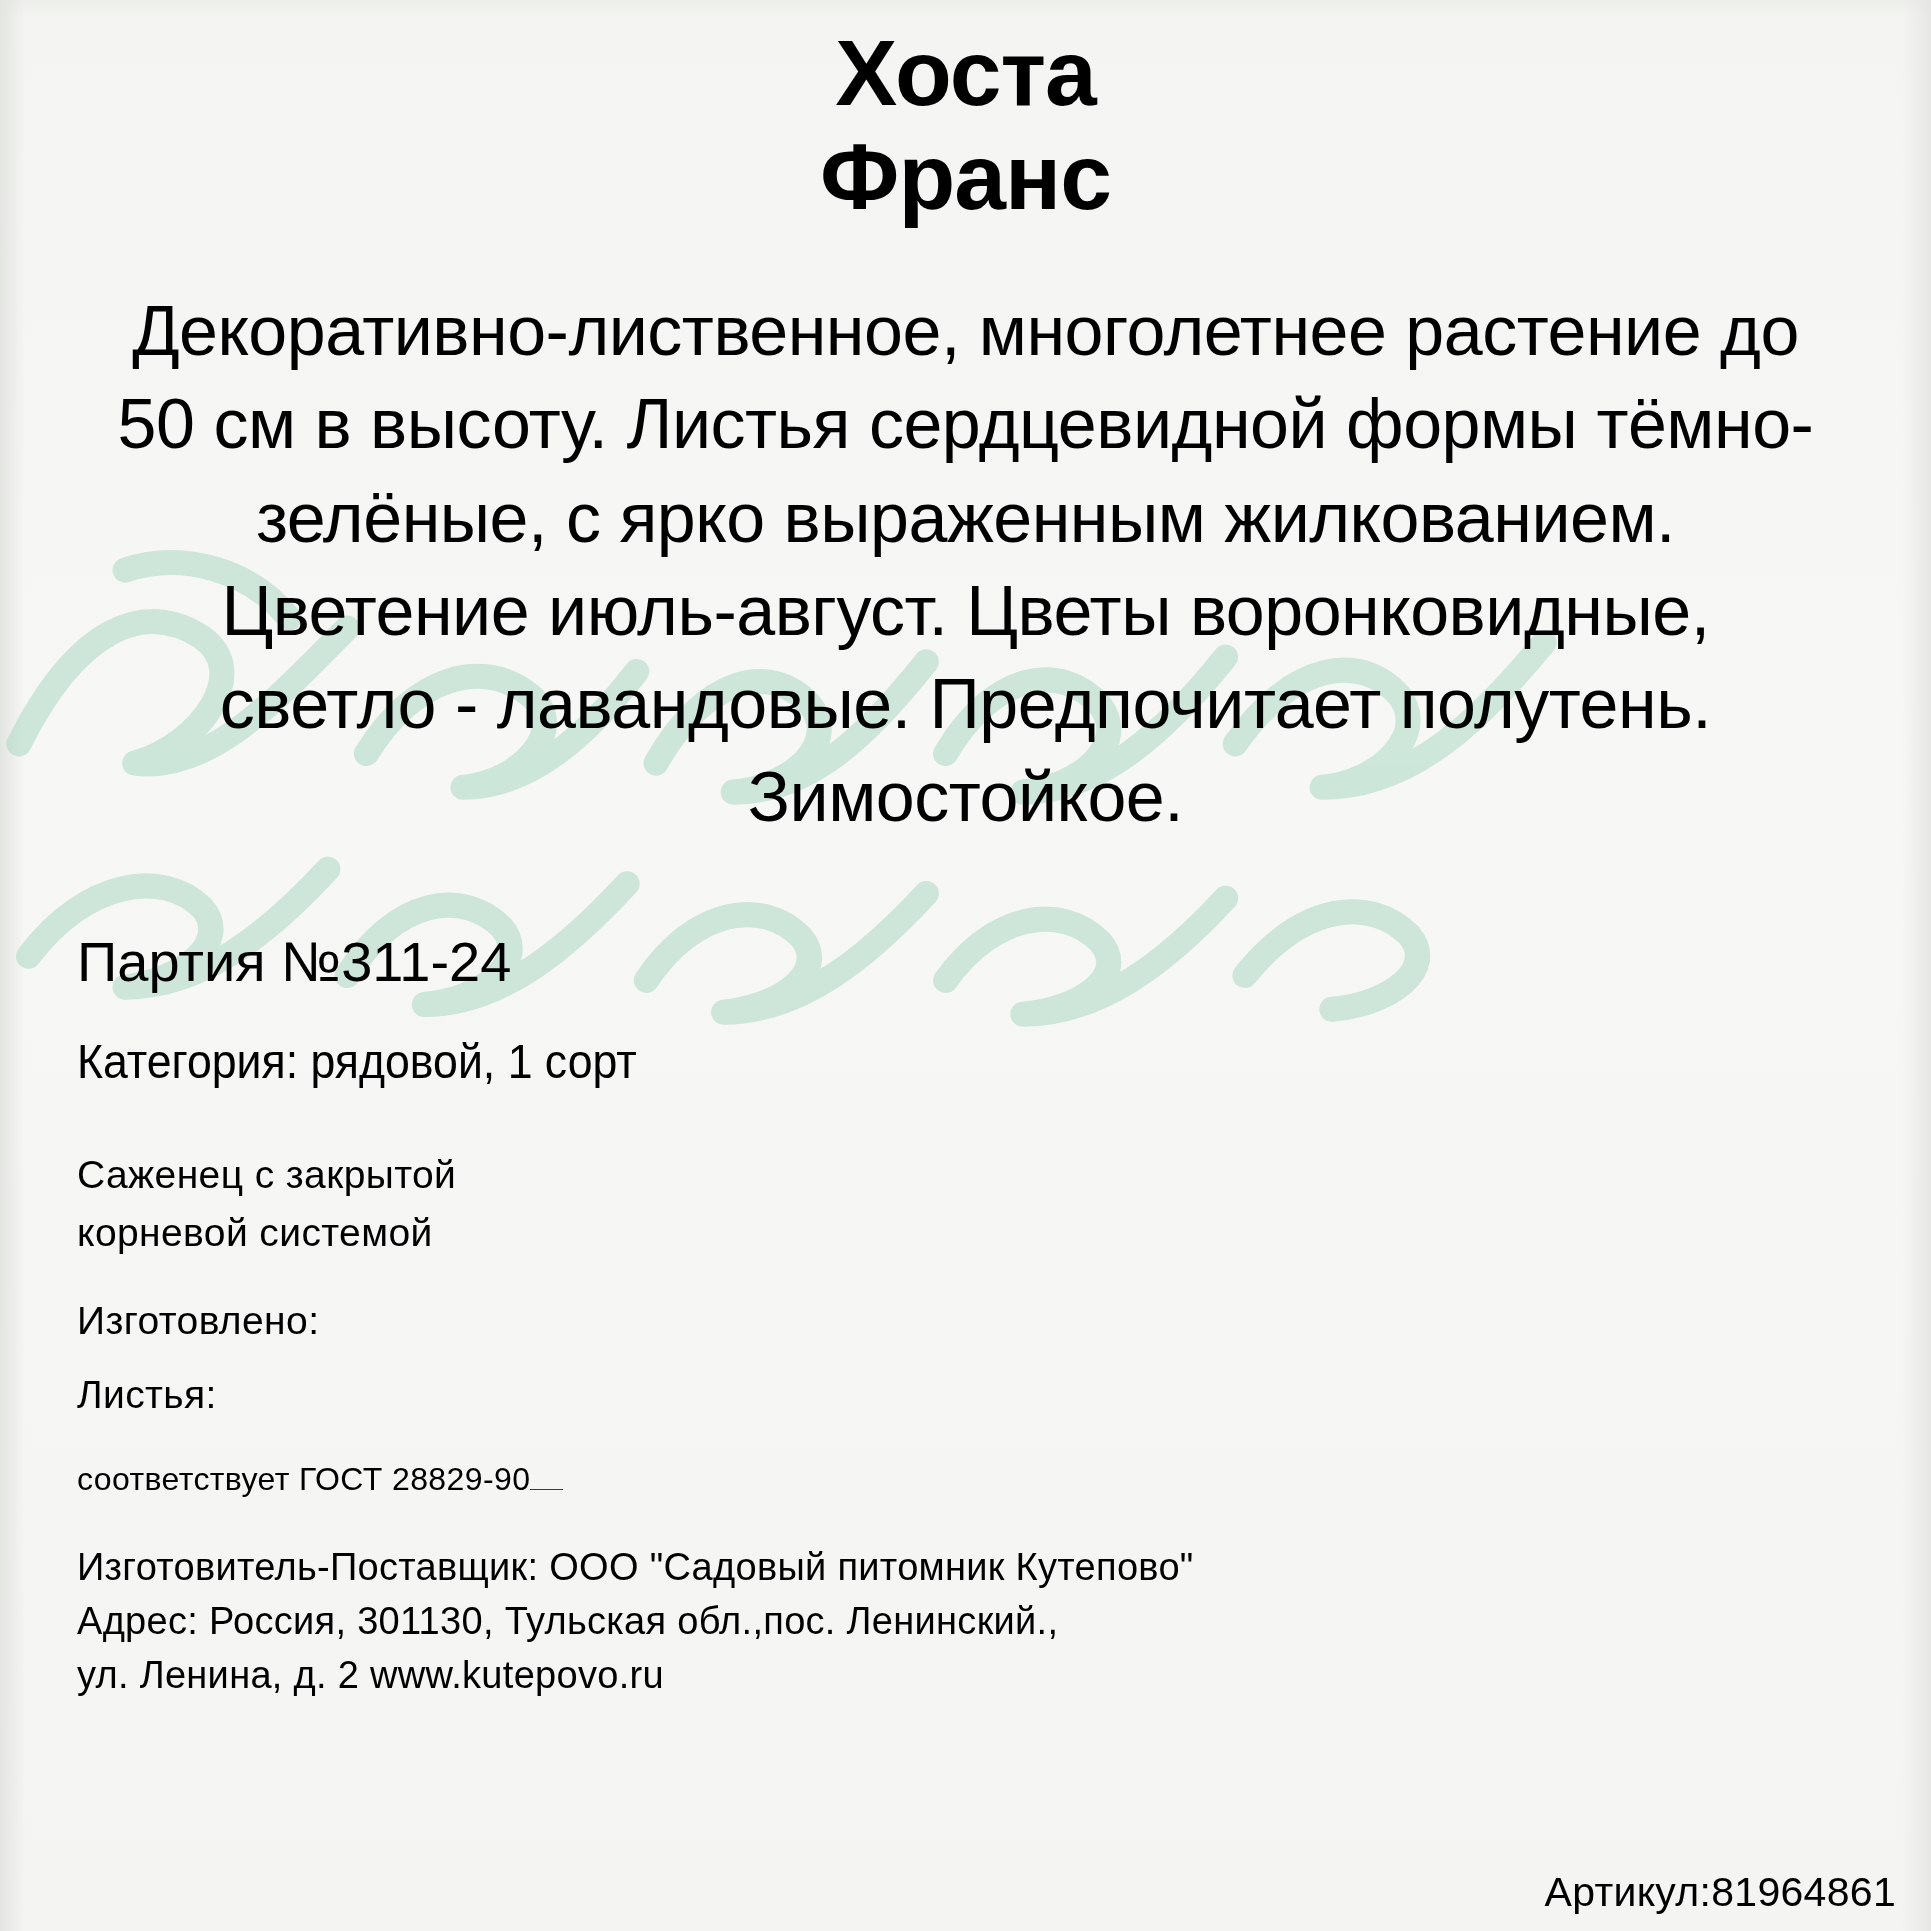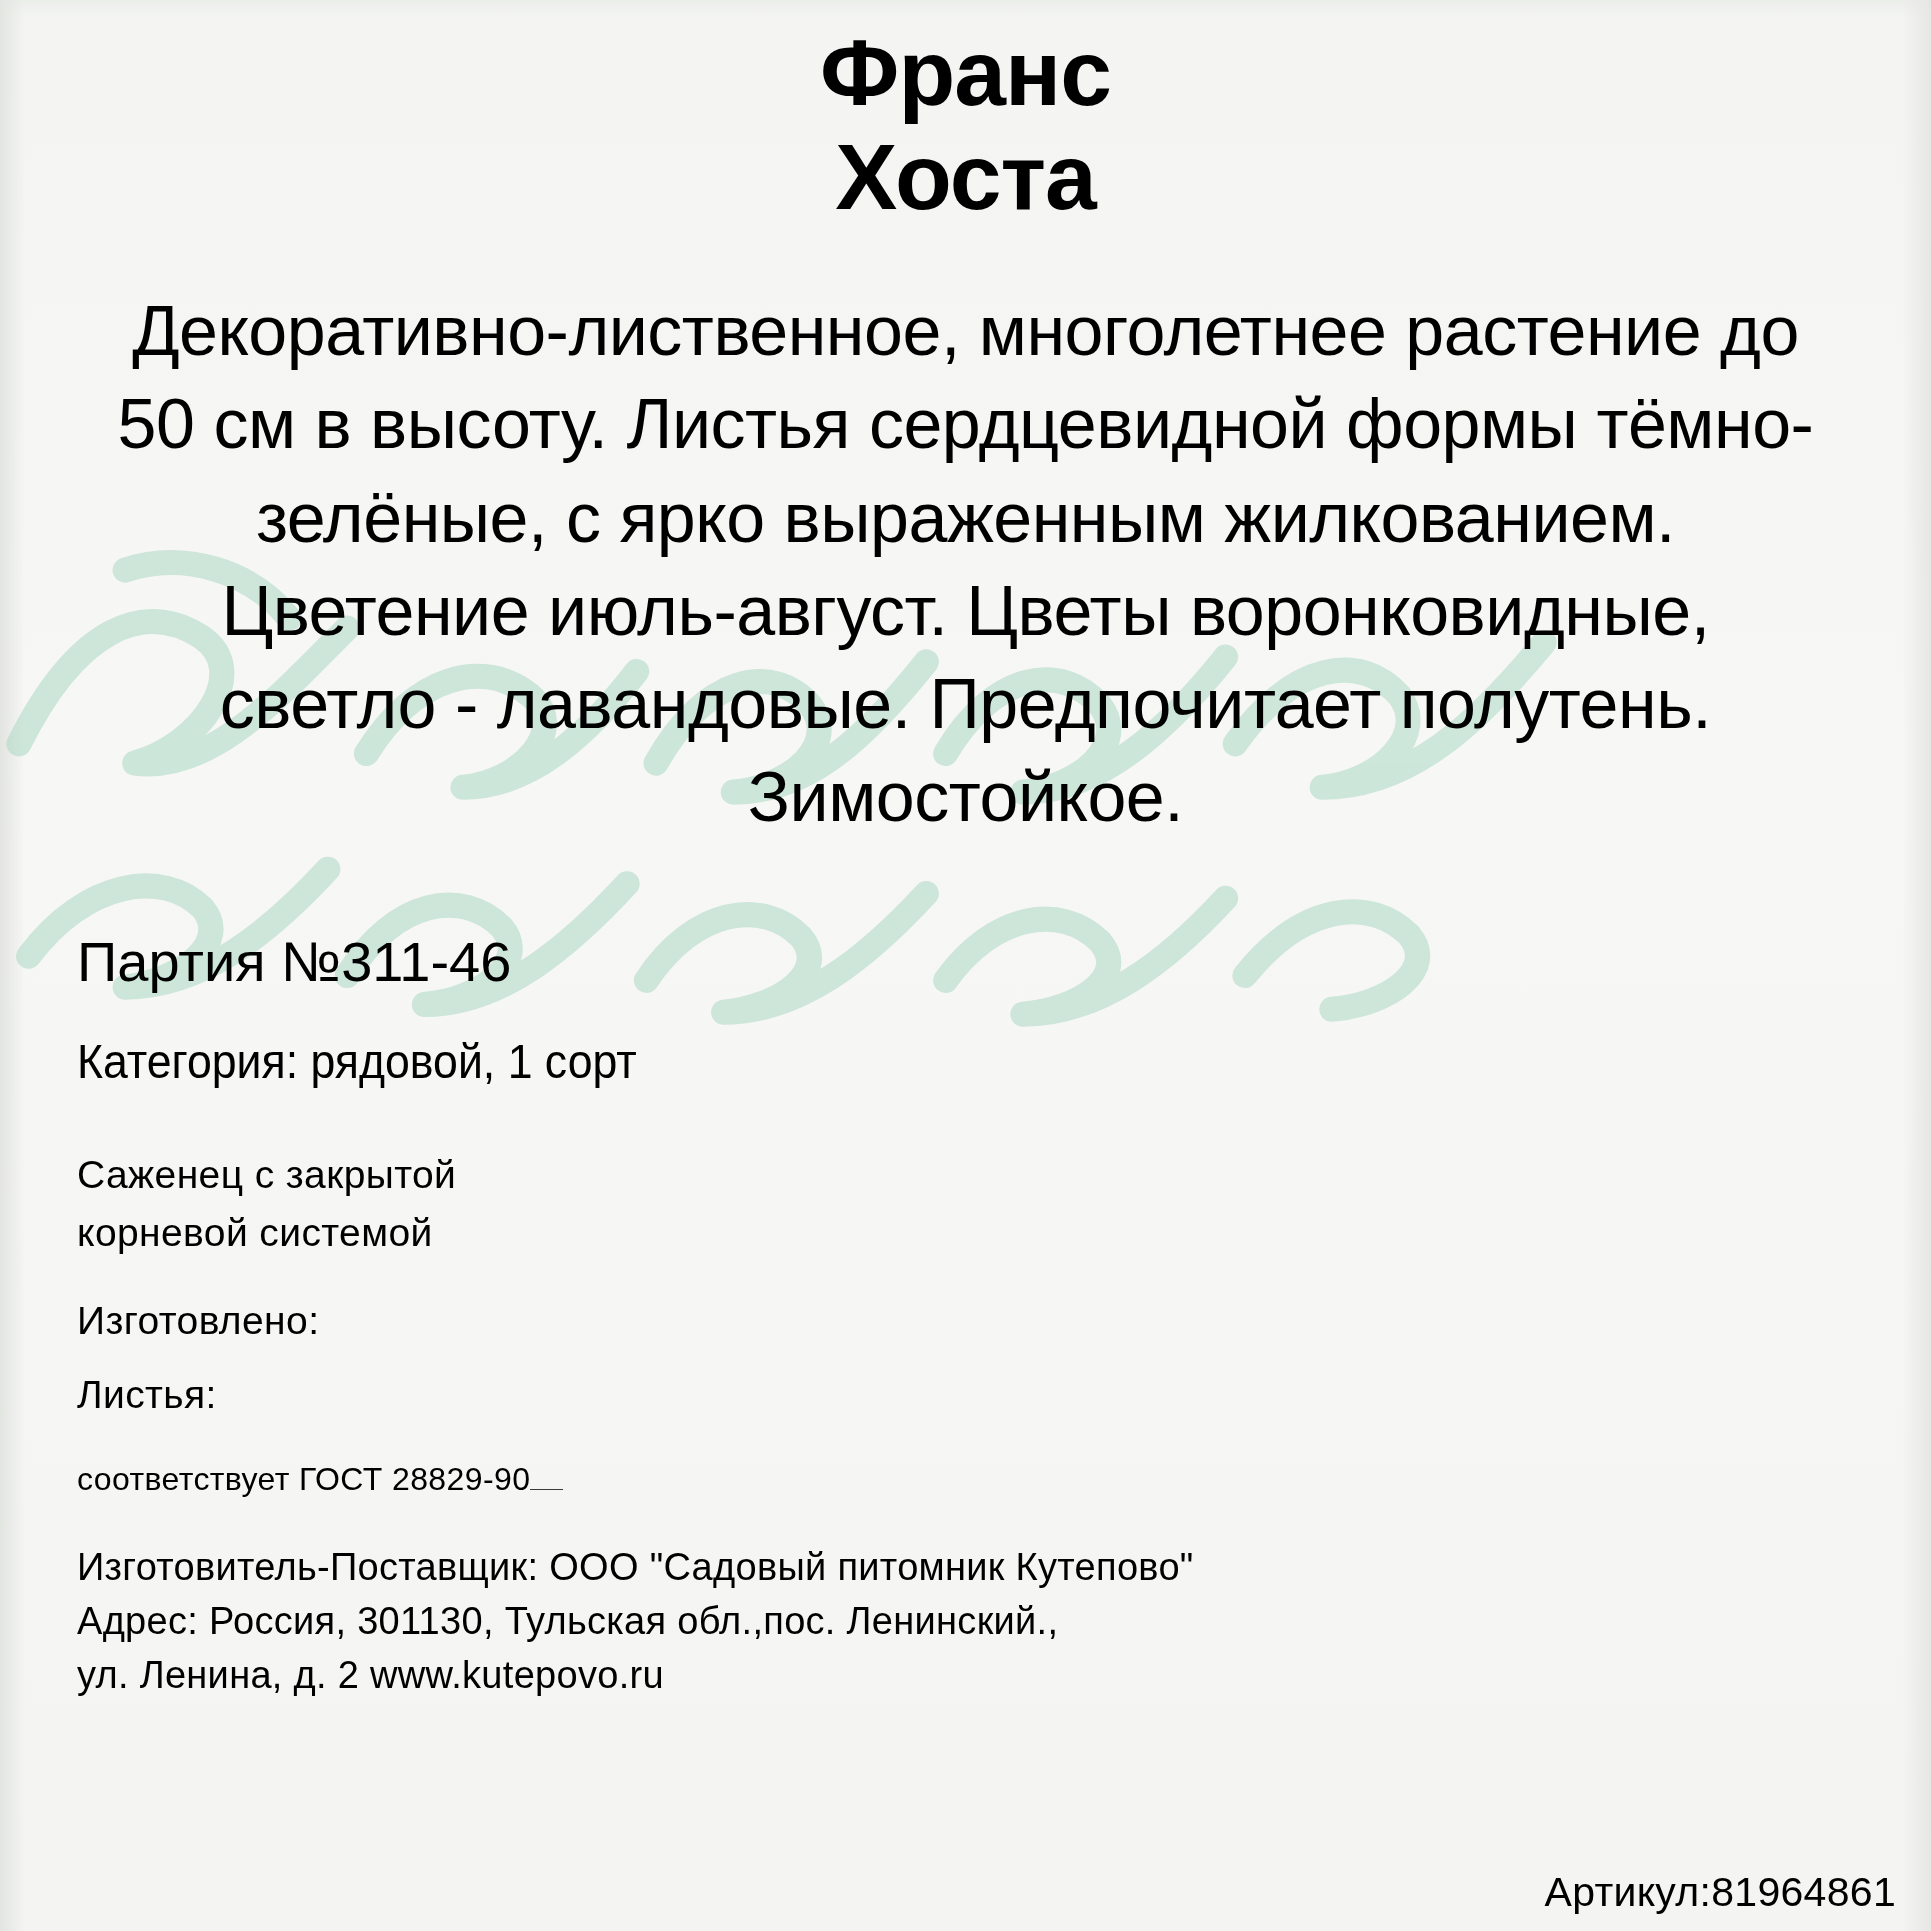--- a/index.html
+++ b/index.html
@@ -171,29 +171,29 @@
         <path d="M710 545 C 760 470, 830 460, 870 500 C 900 535, 850 572, 790 578 C 870 578, 940 520, 1000 455"></path>
         <path d="M1020 545 C 1070 475, 1140 465, 1180 505 C 1210 540, 1160 575, 1100 580 C 1180 580, 1250 525, 1310 460"></path>
         <path d="M1330 540 C 1390 465, 1460 458, 1500 498 C 1530 533, 1480 570, 1420 575"></path>
       </g>
     </svg>
   </div>
 
   <div class="content">
 
     <div class="title-block">
+      <div class="title-line">Хоста</div>
       <div class="title-line">Франс</div>
-      <div class="title-line">Хоста</div>
     </div>
 
     <div class="description">Декоративно-лиственное, многолетнее растение до 50  см в высоту. Листья сердцевидной формы тёмно-зелёные, с ярко выраженным жилкованием. Цветение июль-август. Цветы воронковидные, светло - лавандовые. Предпочитает полутень. Зимостойкое.</div>
 
     <div class="meta">
 
-      <div class="batch">Партия №311-46</div>
+      <div class="batch">Партия №311-24</div>
 
       <div class="category">Категория: рядовой, 1 сорт</div>
 
       <div class="small-block">
         <div class="small-line">Саженец с закрытой</div>
         <div class="small-line">корневой системой</div>
       </div>
 
       <div class="small-line">Изготовлено:</div>
       <div class="gap-sm"></div>

